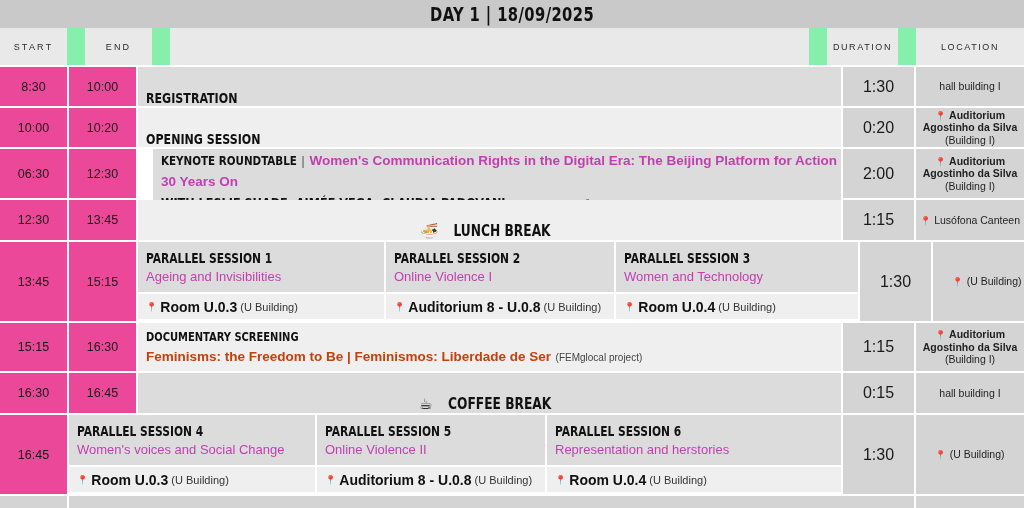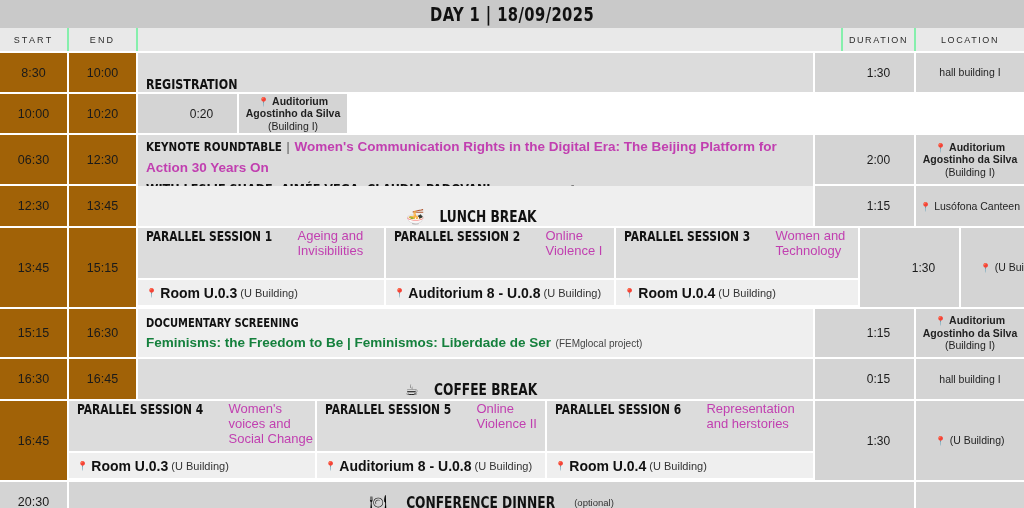--- a/index.html
+++ b/index.html
@@ -18,38 +18,38 @@
     letter-spacing:.5px;
   }
   .daybar .t{
     font-family:"DejaVu Sans Condensed","Liberation Sans Narrow","Liberation Sans",sans-serif;
     font-weight:bold;font-size:20px;color:#111;
     transform:scaleX(.82);transform-origin:center;
     white-space:nowrap;
   }
 
   
-  .colhead{height:23px;display:flex;gap:0;padding:0 0 0 0;background:#86efac;}
+  .colhead{height:37px;display:flex;gap:16px;padding:0 0 0 0;background:#86efac;}
   .colhead .hc{
     background:#e9e9e9;display:flex;align-items:center;justify-content:center;
     font-size:9px;letter-spacing:2.2px;color:#2b2b2b;font-weight:normal;
   }
 
   
   .row{display:flex;gap:2px;margin-top:2px;}
   .tcell{
-    width:67px;flex:0 0 67px;background:#a16207;
+    width:67px;flex:0 0 67px;background:#ec4899;
     display:flex;align-items:center;justify-content:center;
     font-size:12.5px;color:#1a1a1a;
   }
   .body{flex:1 1 auto;display:flex;flex-direction:column;gap:2px;}
   .dur{
     width:71px;flex:0 0 71px;background:#d4d4d4;
     display:flex;align-items:center;justify-content:center;
-    font-size:12px;color:#1a1a1a;padding-left:28px;
+    font-size:16px;color:#1a1a1a;
   }
   .loc{
     width:108px;flex:0 0 108px;background:#d4d4d4;
     display:flex;align-items:center;justify-content:center;
     text-align:center;font-size:10.5px;color:#1f1f1f;line-height:1.18;
     padding:2px 3px;box-sizing:border-box;
   }
   .loc .b{font-weight:bold;}
   .loc .n{font-weight:normal;}
   .pin{color:#e0382f;font-size:9px;}
@@ -86,21 +86,21 @@
     font-weight:bold;font-size:9px;color:#222;
   }
 
   
   .pcols{display:flex;gap:2px;flex:1 1 auto;}
   .pcol{display:flex;flex-direction:column;gap:2px;}
   .pcol.c1{width:246px;flex:0 0 246px;}
   .pcol.c2{width:228px;flex:0 0 228px;}
   .pcol.c3{width:242px;flex:1 1 auto;}
   .ptop{
-    background:#dcdcdc;height:50px;display:flex;flex-direction:row;
+    background:#dcdcdc;height:50px;display:flex;flex-direction:column;
     justify-content:center;padding-left:8px;box-sizing:border-box;gap:3px;
   }
   .pbot{
     background:#efefef;height:25px;display:flex;align-items:center;
     padding-left:8px;box-sizing:border-box;font-size:11px;color:#333;
   }
   .pbot b{color:#111;font-size:14px;}
   .ps-name{
     font-family:"DejaVu Sans Condensed","Liberation Sans Narrow","Liberation Sans",sans-serif;
     font-weight:bold;font-size:14px;color:#111;
@@ -111,21 +111,21 @@
   
   .doc{
     background:#efefef;flex:1 1 auto;display:flex;flex-direction:column;
     justify-content:center;padding-left:8px;box-sizing:border-box;gap:3px;
   }
   .doc-lab{
     font-family:"DejaVu Sans Condensed","Liberation Sans Narrow","Liberation Sans",sans-serif;
     font-weight:bold;font-size:13px;color:#111;
     transform:scaleX(.85);transform-origin:left center;white-space:nowrap;
   }
-  .doc-t{font-size:13.5px;color:#15803d;font-weight:bold;}
+  .doc-t{font-size:13.5px;color:#c2410c;font-weight:bold;}
   .doc-n{font-size:10px;color:#444;font-weight:normal;}
 
   
   .brk{
     display:flex;align-items:center;justify-content:center;gap:6px;
     flex:1 1 auto;
   }
   .brk .em{font-size:15px;line-height:1;}
   .brk .bt{
     font-family:"DejaVu Sans Condensed","Liberation Sans Narrow","Liberation Sans",sans-serif;
@@ -177,35 +177,40 @@
     </div>
     <div class="dur">1:30</div>
     <div class="loc">
       <span class="n">hall building I</span>
     </div>
   </div>
 
   <div class="row" style="height:39px;">
     <div class="tcell">10:00</div>
     <div class="tcell">10:20</div>
+    <div class="body">
+      <div class="panel">
+        <div class="ttl">OPENING SESSION</div>
+      </div>
+    </div>
     <div class="dur">0:20</div>
     <div class="loc">
       <div>
         <span class="pin">📍</span>
         <span class="b">Auditorium Agostinho da Silva</span><br>
         <span class="n">(Building I)</span>
       </div>
     </div>
   </div>
 
   <div class="row" style="height:49px;">
     <div class="tcell">06:30</div>
     <div class="tcell">12:30</div>
     <div class="body">
-      <div class="panel dk" style="align-items:flex-start;">
+      <div class="panel dk" style="align-items:flex-start;margin-left:15px;">
         <div class="keyline">
           <div>
             <span class="kn-lab">KEYNOTE ROUNDTABLE</span>
             <span class="kn-sep">|</span>
             <span class="kn-title">Women's Communication Rights in the Digital Era: The Beijing Platform for Action 30 Years On</span>
           </div>
           <div>
             <span class="kn-with">WITH LESLIE SHADE, AIMÉE VEGA, CLAUDIA PADOVANI</span>
             <span class="kn-mod">-</span>
             <span class="kn-mod">MOD MARIA JOÃO SILVEIRINHA</span>

